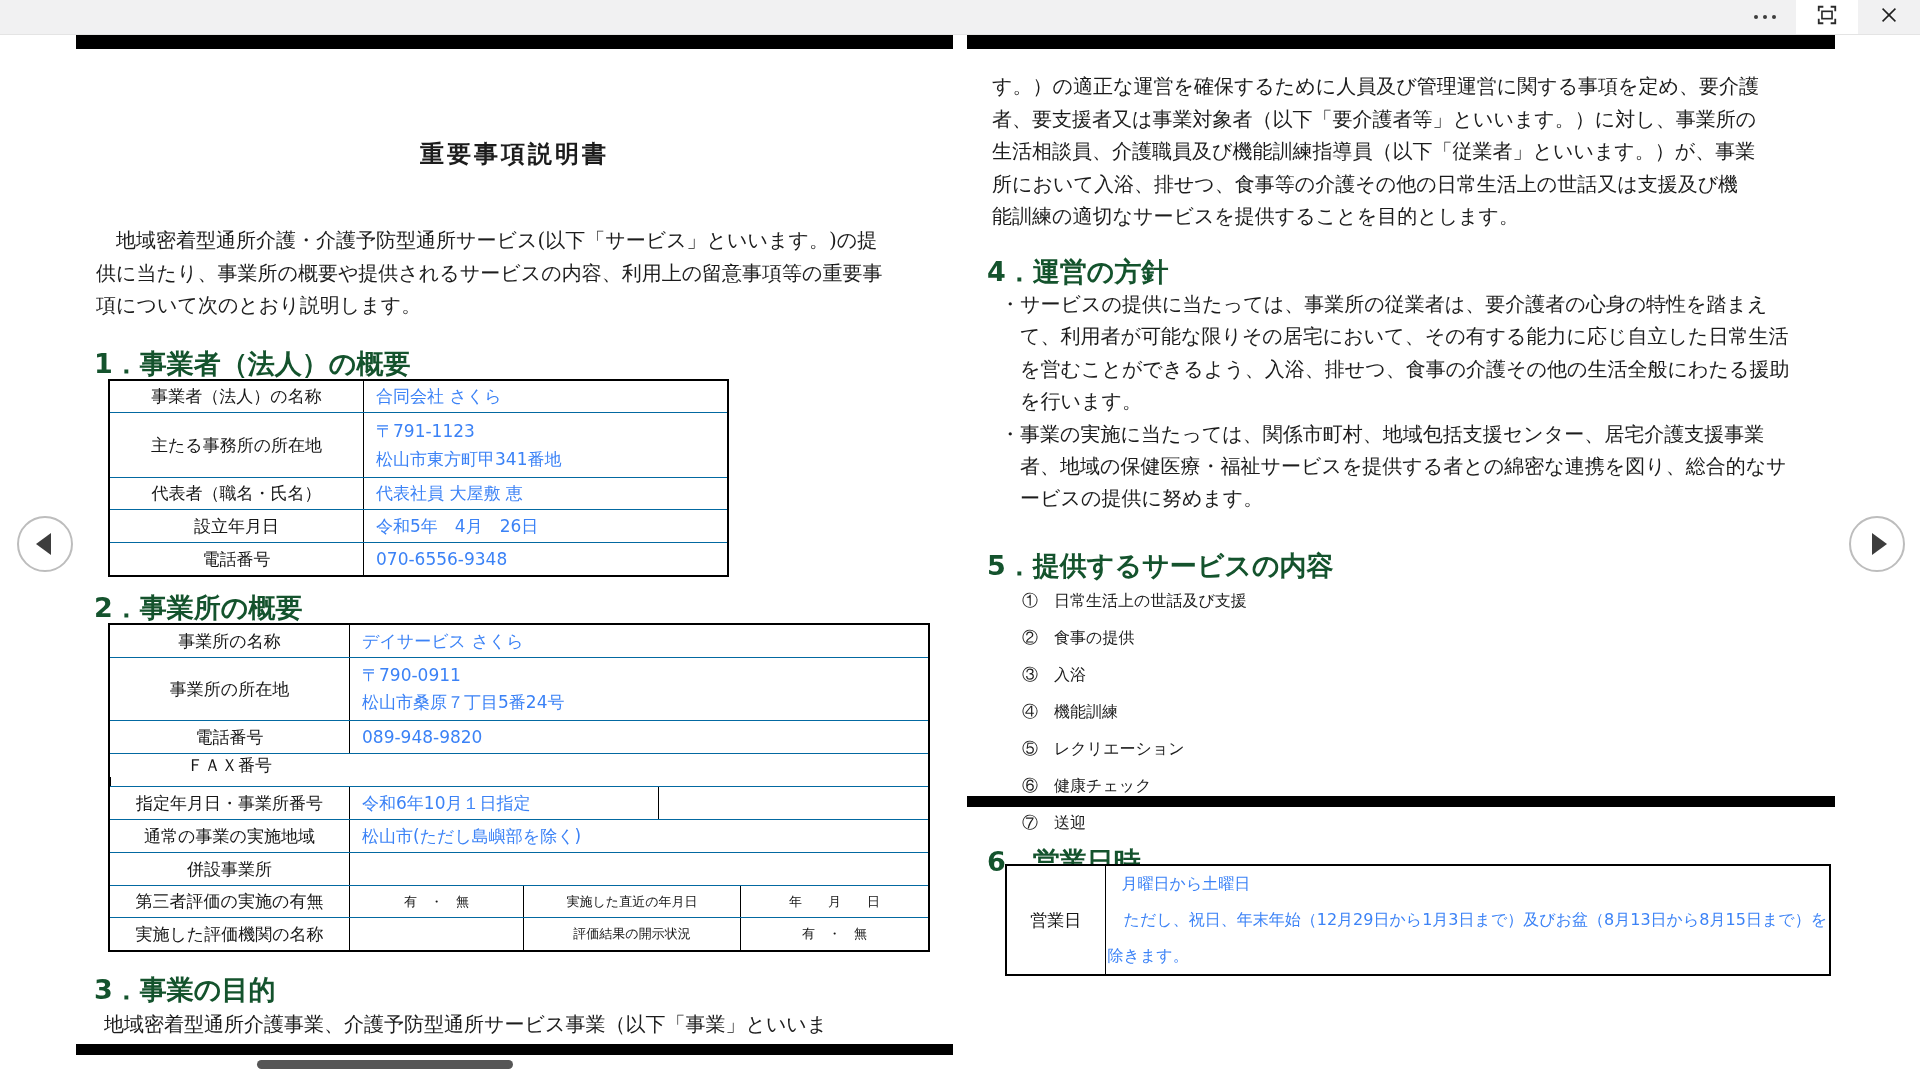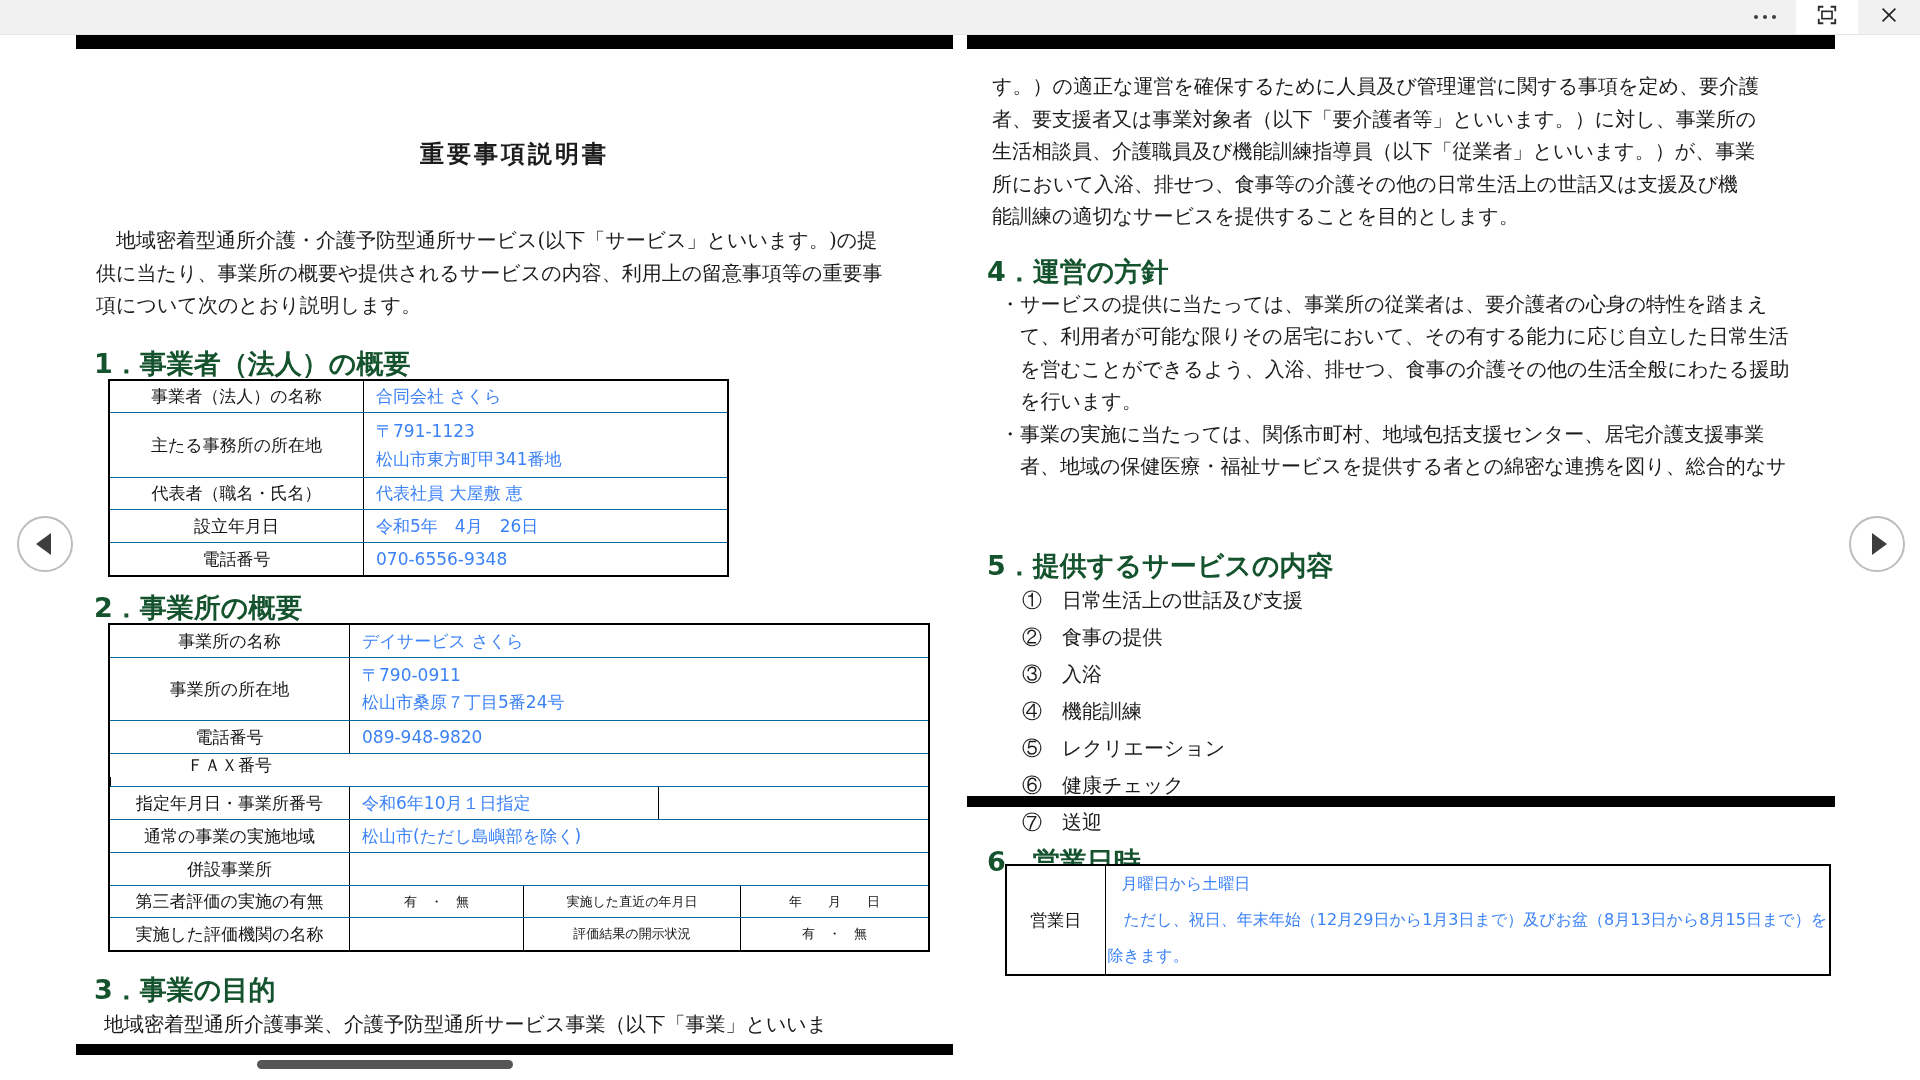--- a/index.html
+++ b/index.html
@@ -36,21 +36,21 @@
     font-family:"DejaVu Sans",sans-serif;font-size:17px;color:#161616;text-align:center;}
   .tval{flex:1;display:flex;flex-direction:column;justify-content:center;
     padding-left:12px;font-family:"DejaVu Sans",sans-serif;font-size:17px;}
   .tval.two{justify-content:space-around;padding-top:4px;padding-bottom:4px;}
   .tmid{display:flex;align-items:center;justify-content:center;
     font-family:"DejaVu Sans",sans-serif;font-size:13px;color:#161616;text-align:center;}
   
   .b-line{font-size:20px;height:32.4px;line-height:32.4px;white-space:pre;}
   .b-cont{margin-left:20px;}
   
-  .svc{font-size:20px;height:37px;line-height:37px;white-space:pre;}
+  .svc{font-size:16px;height:37px;line-height:37px;white-space:pre;}
   
   .h-line{font-family:"DejaVu Sans",sans-serif;font-size:16px;line-height:36px;height:36px;white-space:pre;}
   .h-ind{text-indent:14px;}
   
   .nav{position:absolute;width:52px;height:52px;border-radius:50%;
     border:2px solid #bdbdbd;background:#fff;display:flex;align-items:center;justify-content:center;
     cursor:pointer;z-index:40;}
   .tri{width:0;height:0;border-top:11px solid transparent;border-bottom:11px solid transparent;}
   .tri-left{border-right:15px solid #3d3d3d;margin-right:4px;}
   .tri-right{border-left:15px solid #3d3d3d;margin-left:4px;}
@@ -215,20 +215,21 @@
 
   <div class="abs sec-h" style="top:220px;left:20px;">4．運営の方針</div>
 
   <div class="abs" style="top:254px;left:33px;right:8px;">
     <div class="b-line">・サービスの提供に当たっては、事業所の従業者は、要介護者の心身の特性を踏まえ</div>
     <div class="b-line b-cont">て、利用者が可能な限りその居宅において、その有する能力に応じ自立した日常生活</div>
     <div class="b-line b-cont">を営むことができるよう、入浴、排せつ、食事の介護その他の生活全般にわたる援助</div>
     <div class="b-line b-cont">を行います。</div>
     <div class="b-line">・事業の実施に当たっては、関係市町村、地域包括支援センター、居宅介護支援事業</div>
     <div class="b-line b-cont">者、地域の保健医療・福祉サービスを提供する者との綿密な連携を図り、総合的なサ</div>
+    <div class="b-line b-cont">ービスの提供に努めます。</div>
   </div>
 
   <div class="abs sec-h" style="top:514px;left:20px;">5．提供するサービスの内容</div>
 
   <div class="abs" style="top:548px;left:55px;">
     <div class="svc">①　日常生活上の世話及び支援</div>
     <div class="svc">②　食事の提供</div>
     <div class="svc">③　入浴</div>
     <div class="svc">④　機能訓練</div>
     <div class="svc">⑤　レクリエーション</div>

